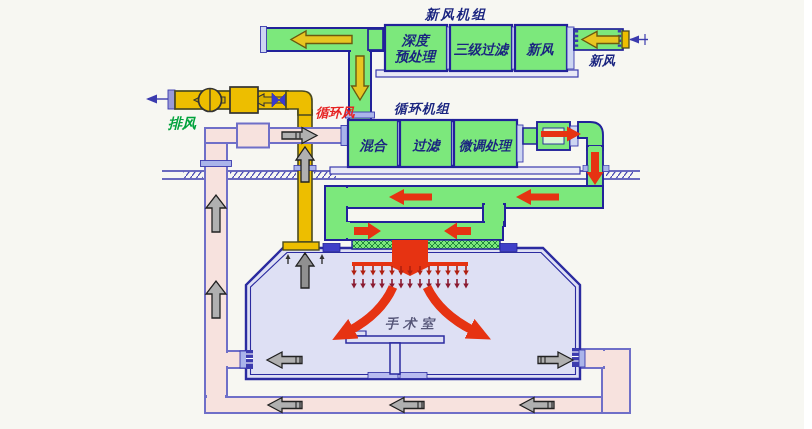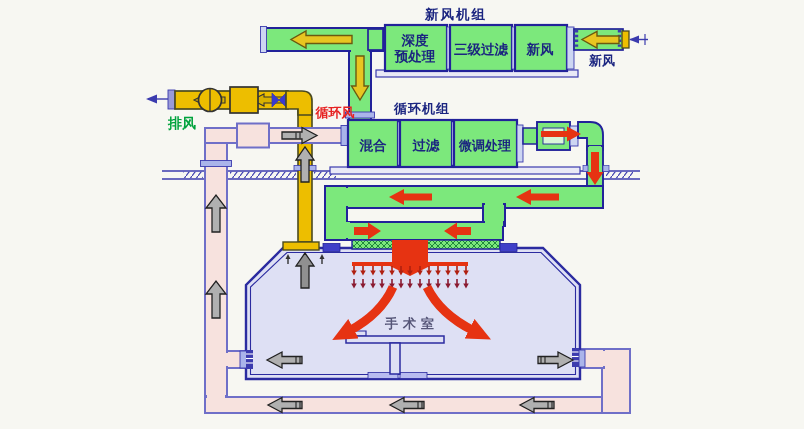--- a/index.html
+++ b/index.html
@@ -1,17 +1,17 @@
 <!DOCTYPE html>
 <html><head>
 <meta charset="utf-8">
 <style>
   html,body{margin:0;padding:0;background:#ffffff;}
   #stage{position:relative;width:804px;height:429px;background:#f7f7f2;overflow:hidden;
-         font-family:"DejaVu Sans",sans-serif;}
+         font-family:"DejaVu Sans",sans-serif;font-style:italic;}
   svg{position:absolute;left:0;top:0;}
   text{font-family:"DejaVu Sans",sans-serif;font-weight:700;}
 </style>
 </head>
 <body>
 
 <div id="stage">
 <svg width="812" height="429" viewBox="0 0 812 429">
 <defs>
   <pattern id="xh" patternUnits="userSpaceOnUse" width="6" height="6">

